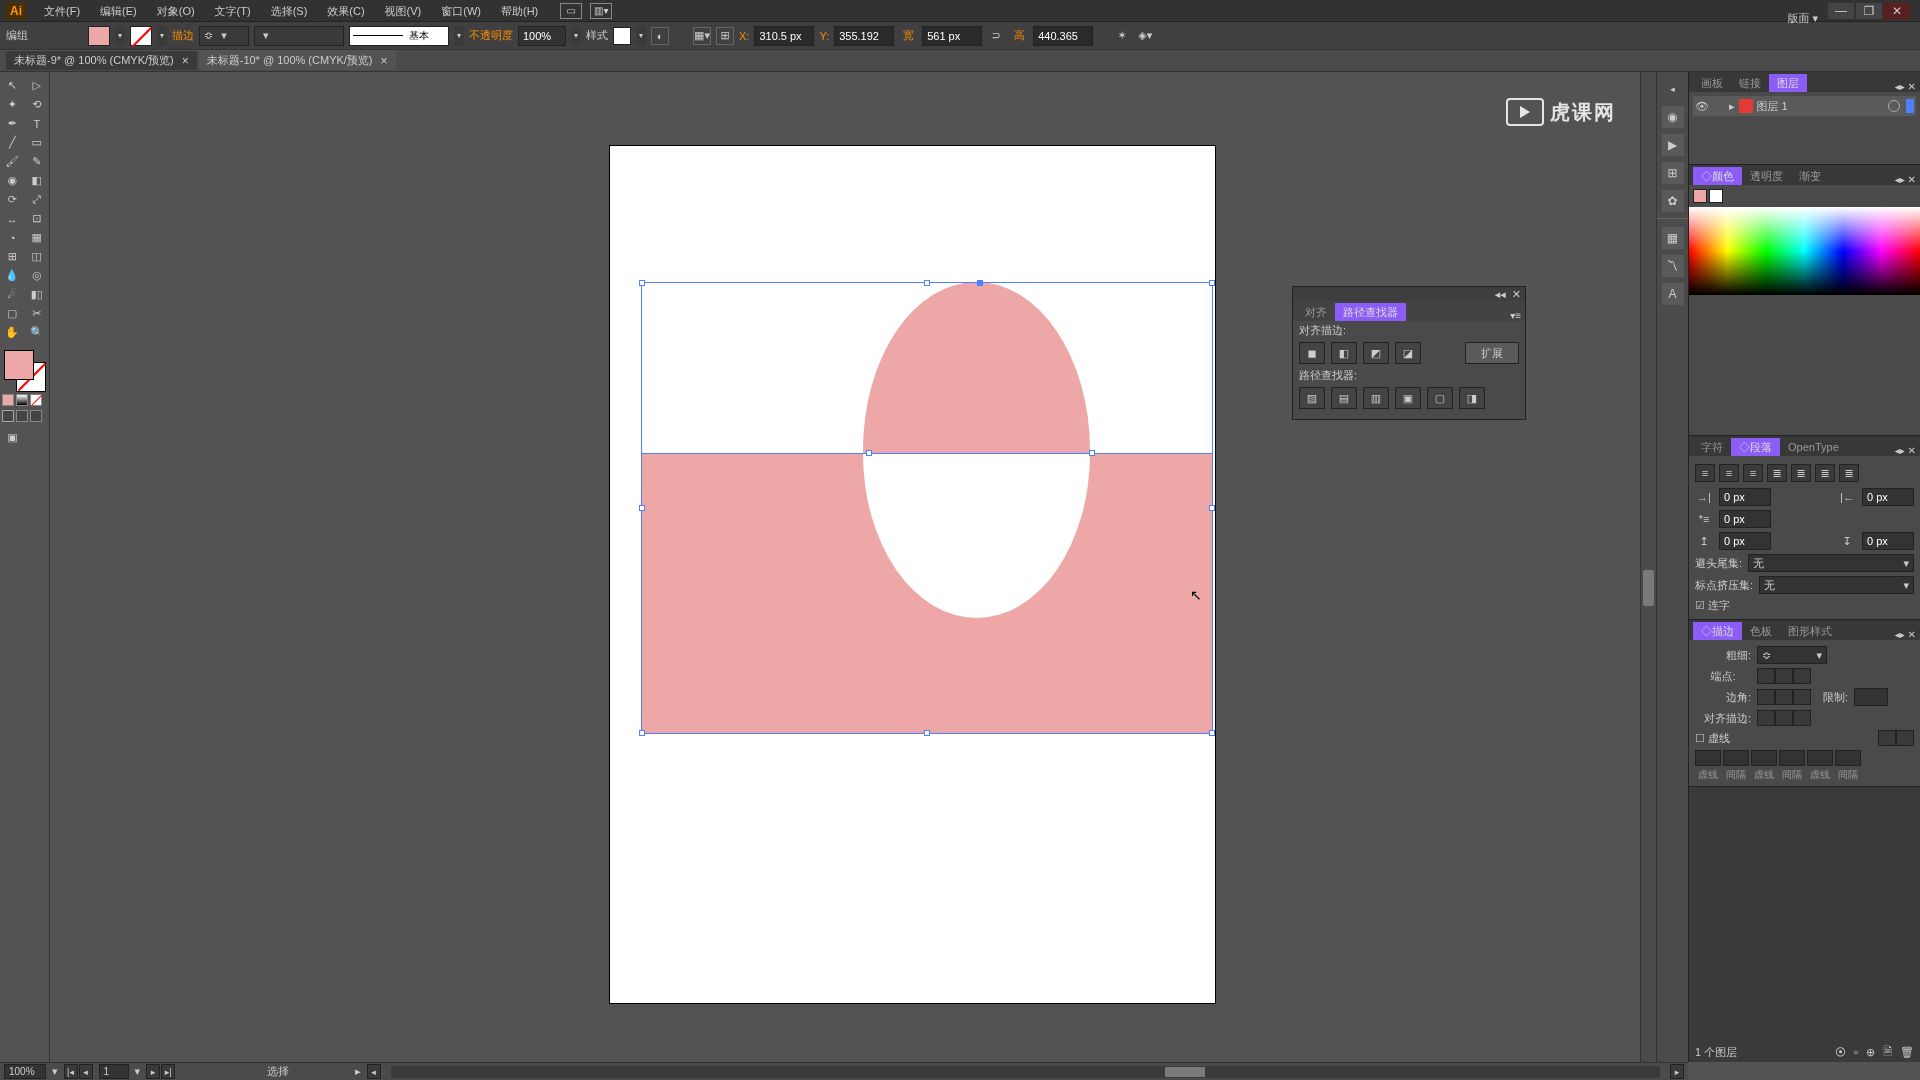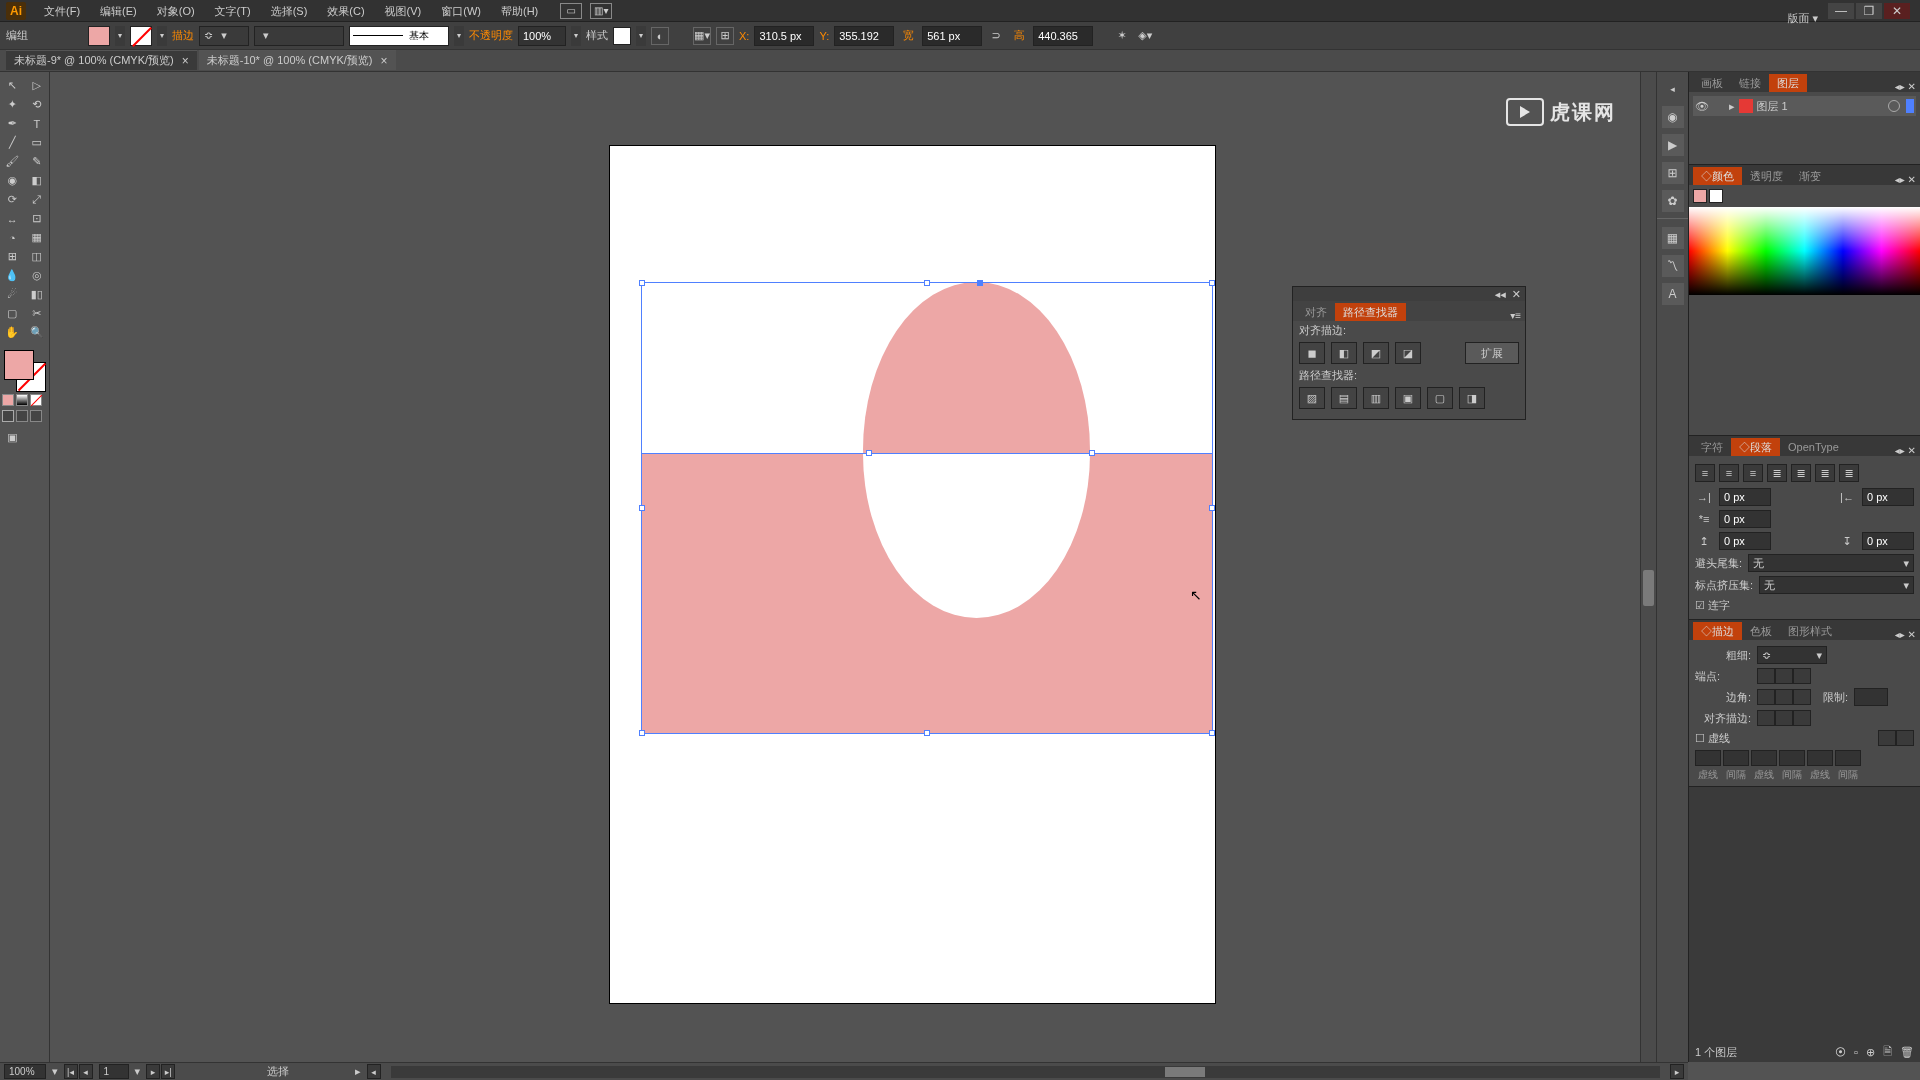--- a/index.html
+++ b/index.html
@@ -73,21 +73,21 @@
 
 .dock-strip { width:32px; background:#4b4b4b; border-left:1px solid #333; display:flex; flex-direction:column; align-items:center; gap:6px; padding:6px 0;}
 .dock-icon-stack { display:flex; flex-direction:column; align-items:center; gap:6px; border-top:1px solid #666; padding-top:8px; width:100%;}
 .dock-icon { width:22px; height:22px; background:#5a5a5a; display:flex; align-items:center; justify-content:center; font-size:12px;}
 
 
 .right-panels { width: 232px; background: #3a3a3a; border-left:1px solid #222; display:flex; flex-direction:column;}
 .panel { border-bottom:1px solid #222;}
 .panel-tabs { display:flex; background:#383838; height:20px; align-items:flex-end; padding-left:4px;}
 .panel-tab { height:18px; padding:0 8px; font-size:11px; color:#999; display:flex; align-items:center;}
-.panel-tab.active { background:#c2410c; color:#ddd;}
+.panel-tab.active { background:#8b5cf6; color:#ddd;}
 .panel-collapse { margin-left:auto; padding:0 4px; font-size:10px;}
 .panel-body { background:#4a4a4a; padding:4px;}
 .layer-row { display:flex; align-items:center; gap:4px; height:20px; background:#5a5a5a; padding:0 2px;}
 .eye { width:14px; height:14px; display:flex; align-items:center; justify-content:center;}
 .layer-swatch { width:14px; height:14px; background:#e53935;}
 .target-ring { width:12px; height:12px; border:1px solid #aaa; border-radius:50%; margin-left:auto;}
 .color-spectrum { height:88px; background: linear-gradient(to bottom, #fff 0, transparent 50%, #000 100%), linear-gradient(to right, red, yellow, lime, cyan, blue, magenta, red);}
 .para-align-row { display:flex; gap:4px; padding:4px 2px; }
 .align-btn { width:20px; height:18px; background:#3a3a3a; border:1px solid #222; display:flex; align-items:center; justify-content:center; font-size:11px;}
 .para-field-row { display:flex; gap:6px; align-items:center; padding:2px 2px;}
@@ -469,21 +469,21 @@
       <div class="panel-body">
         <div class="stroke-row">
             <span style="width:56px;text-align:right;">粗细:</span>
           <div class="para-select" style="flex:0 0 70px;">
               <span>≎</span>
               <span></span>
               <span>▾</span>
             </div>
         </div>
         <div class="stroke-row">
-            <span style="width:56px;text-align:left;">端点:</span>
+            <span style="width:56px;text-align:center;">端点:</span>
           <div class="stroke-btn-grp">
               <div class="stroke-sm-btn"></div>
               <div class="stroke-sm-btn"></div>
               <div class="stroke-sm-btn"></div>
             </div>
         </div>
         <div class="stroke-row">
             <span style="width:56px;text-align:right;">边角:</span>
           <div class="stroke-btn-grp">
               <div class="stroke-sm-btn"></div>

